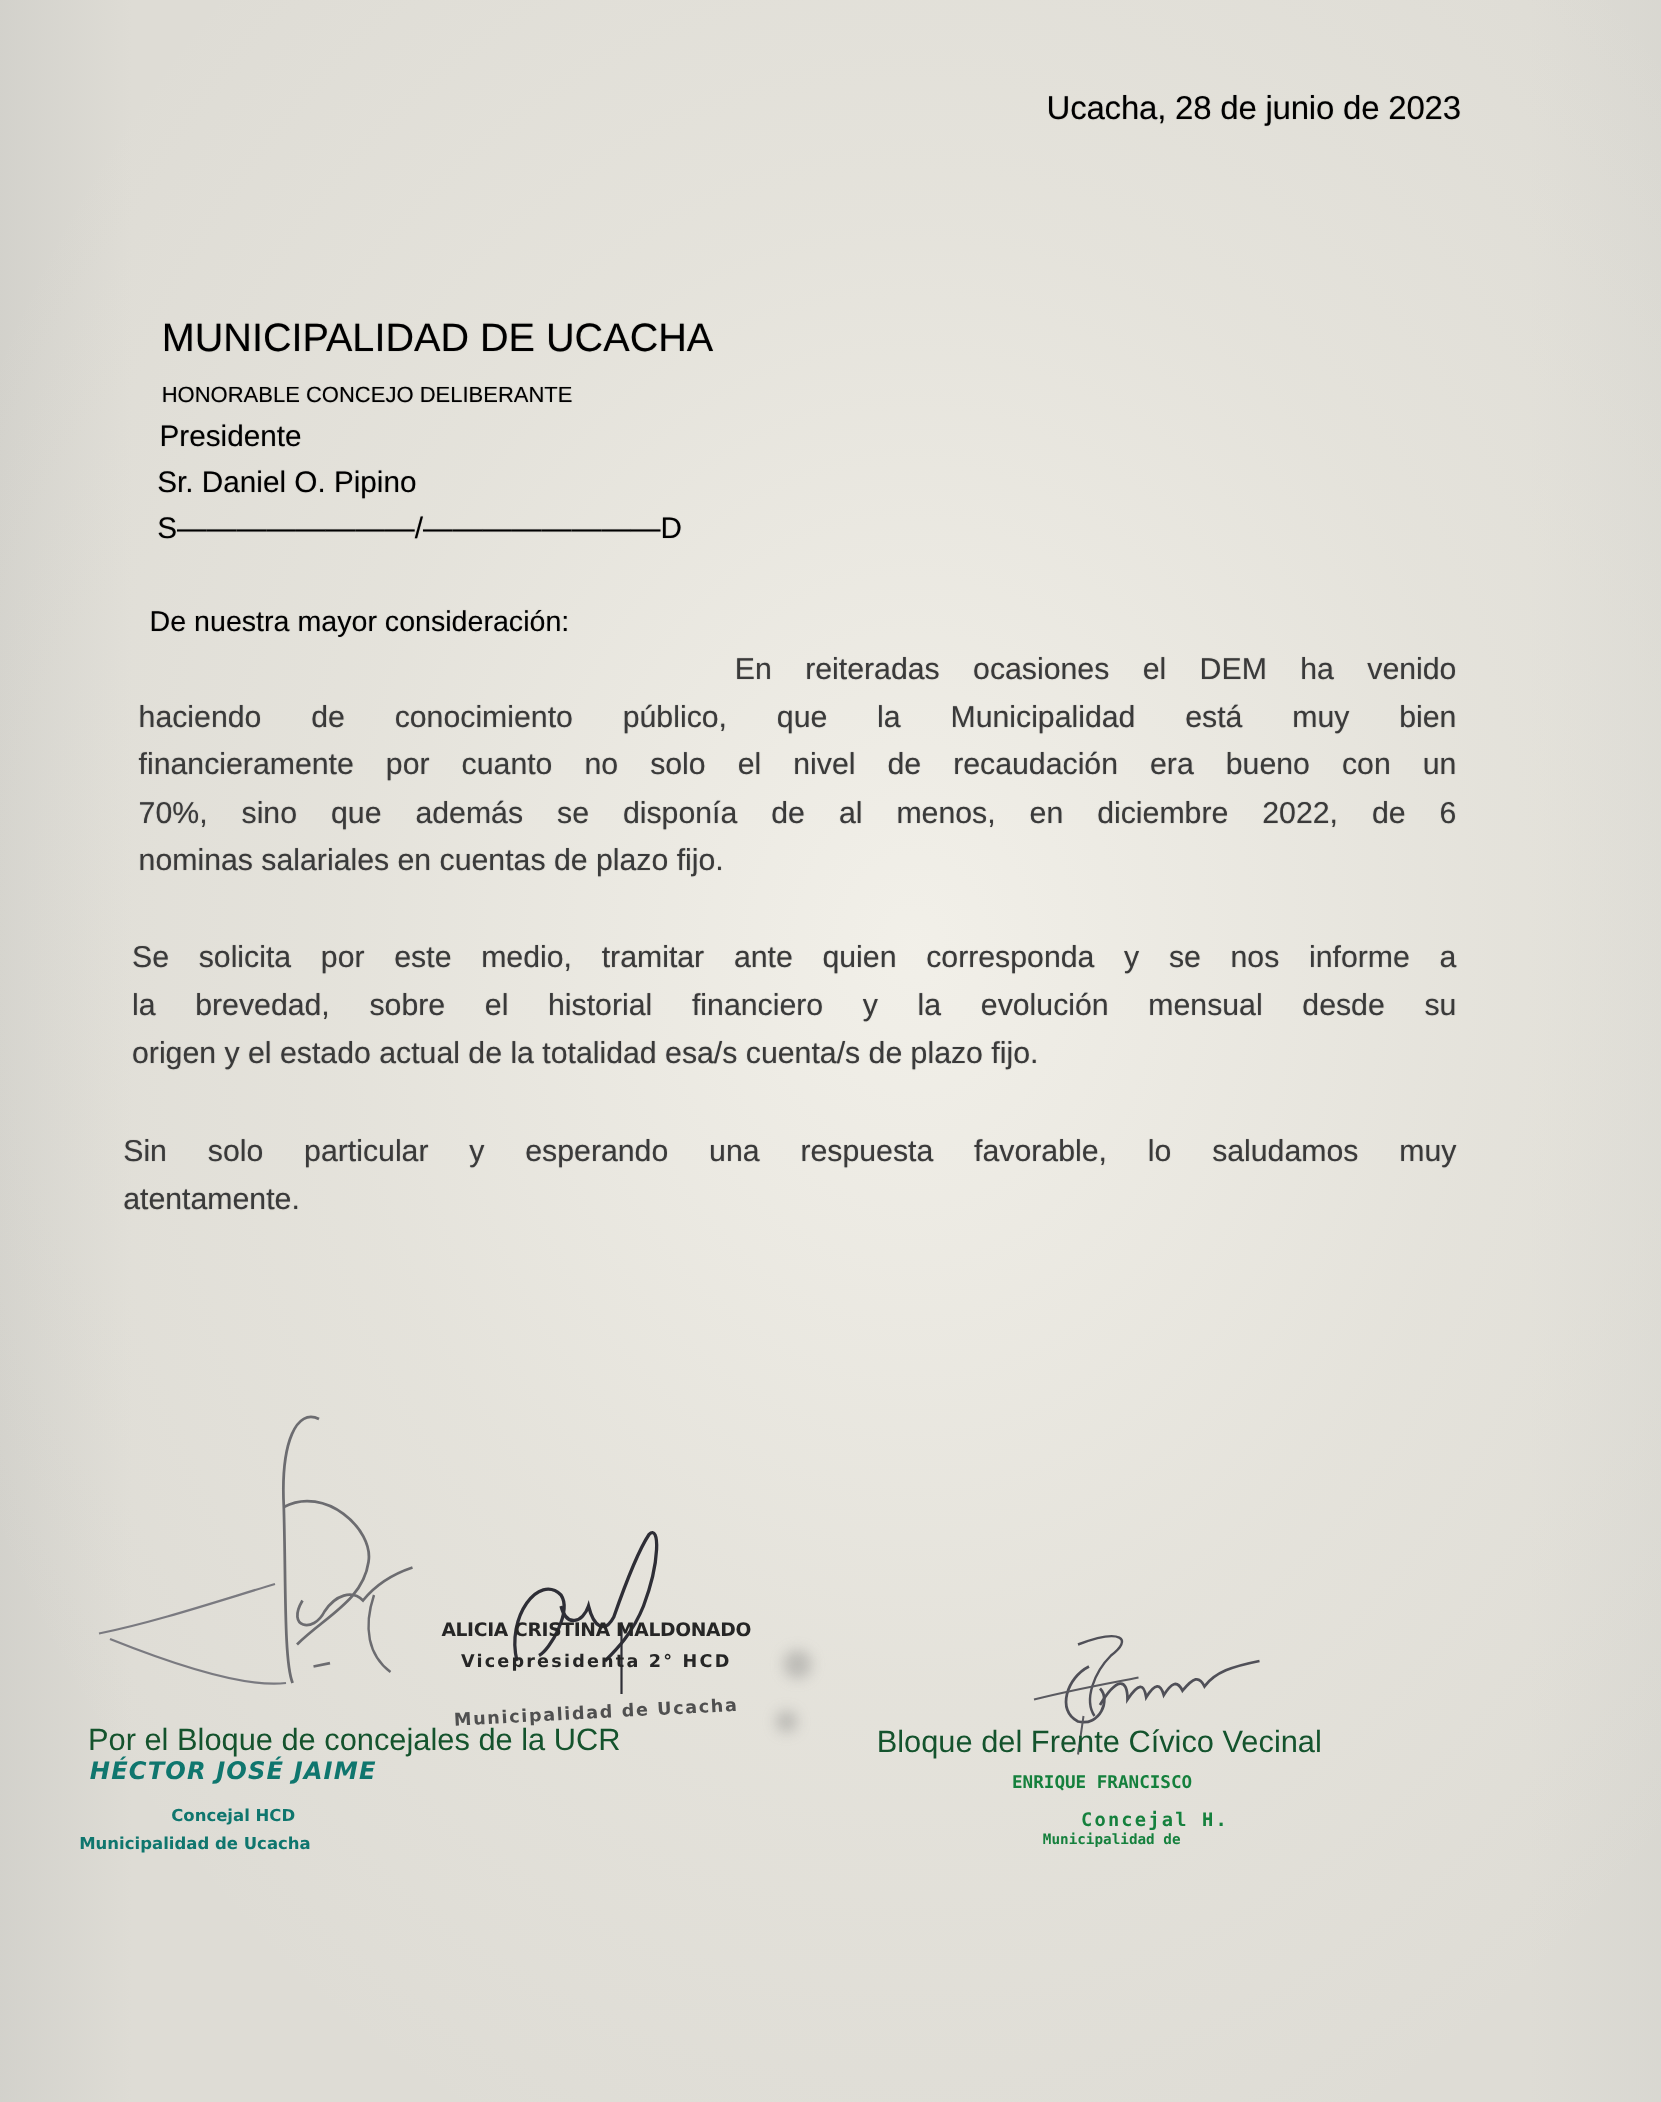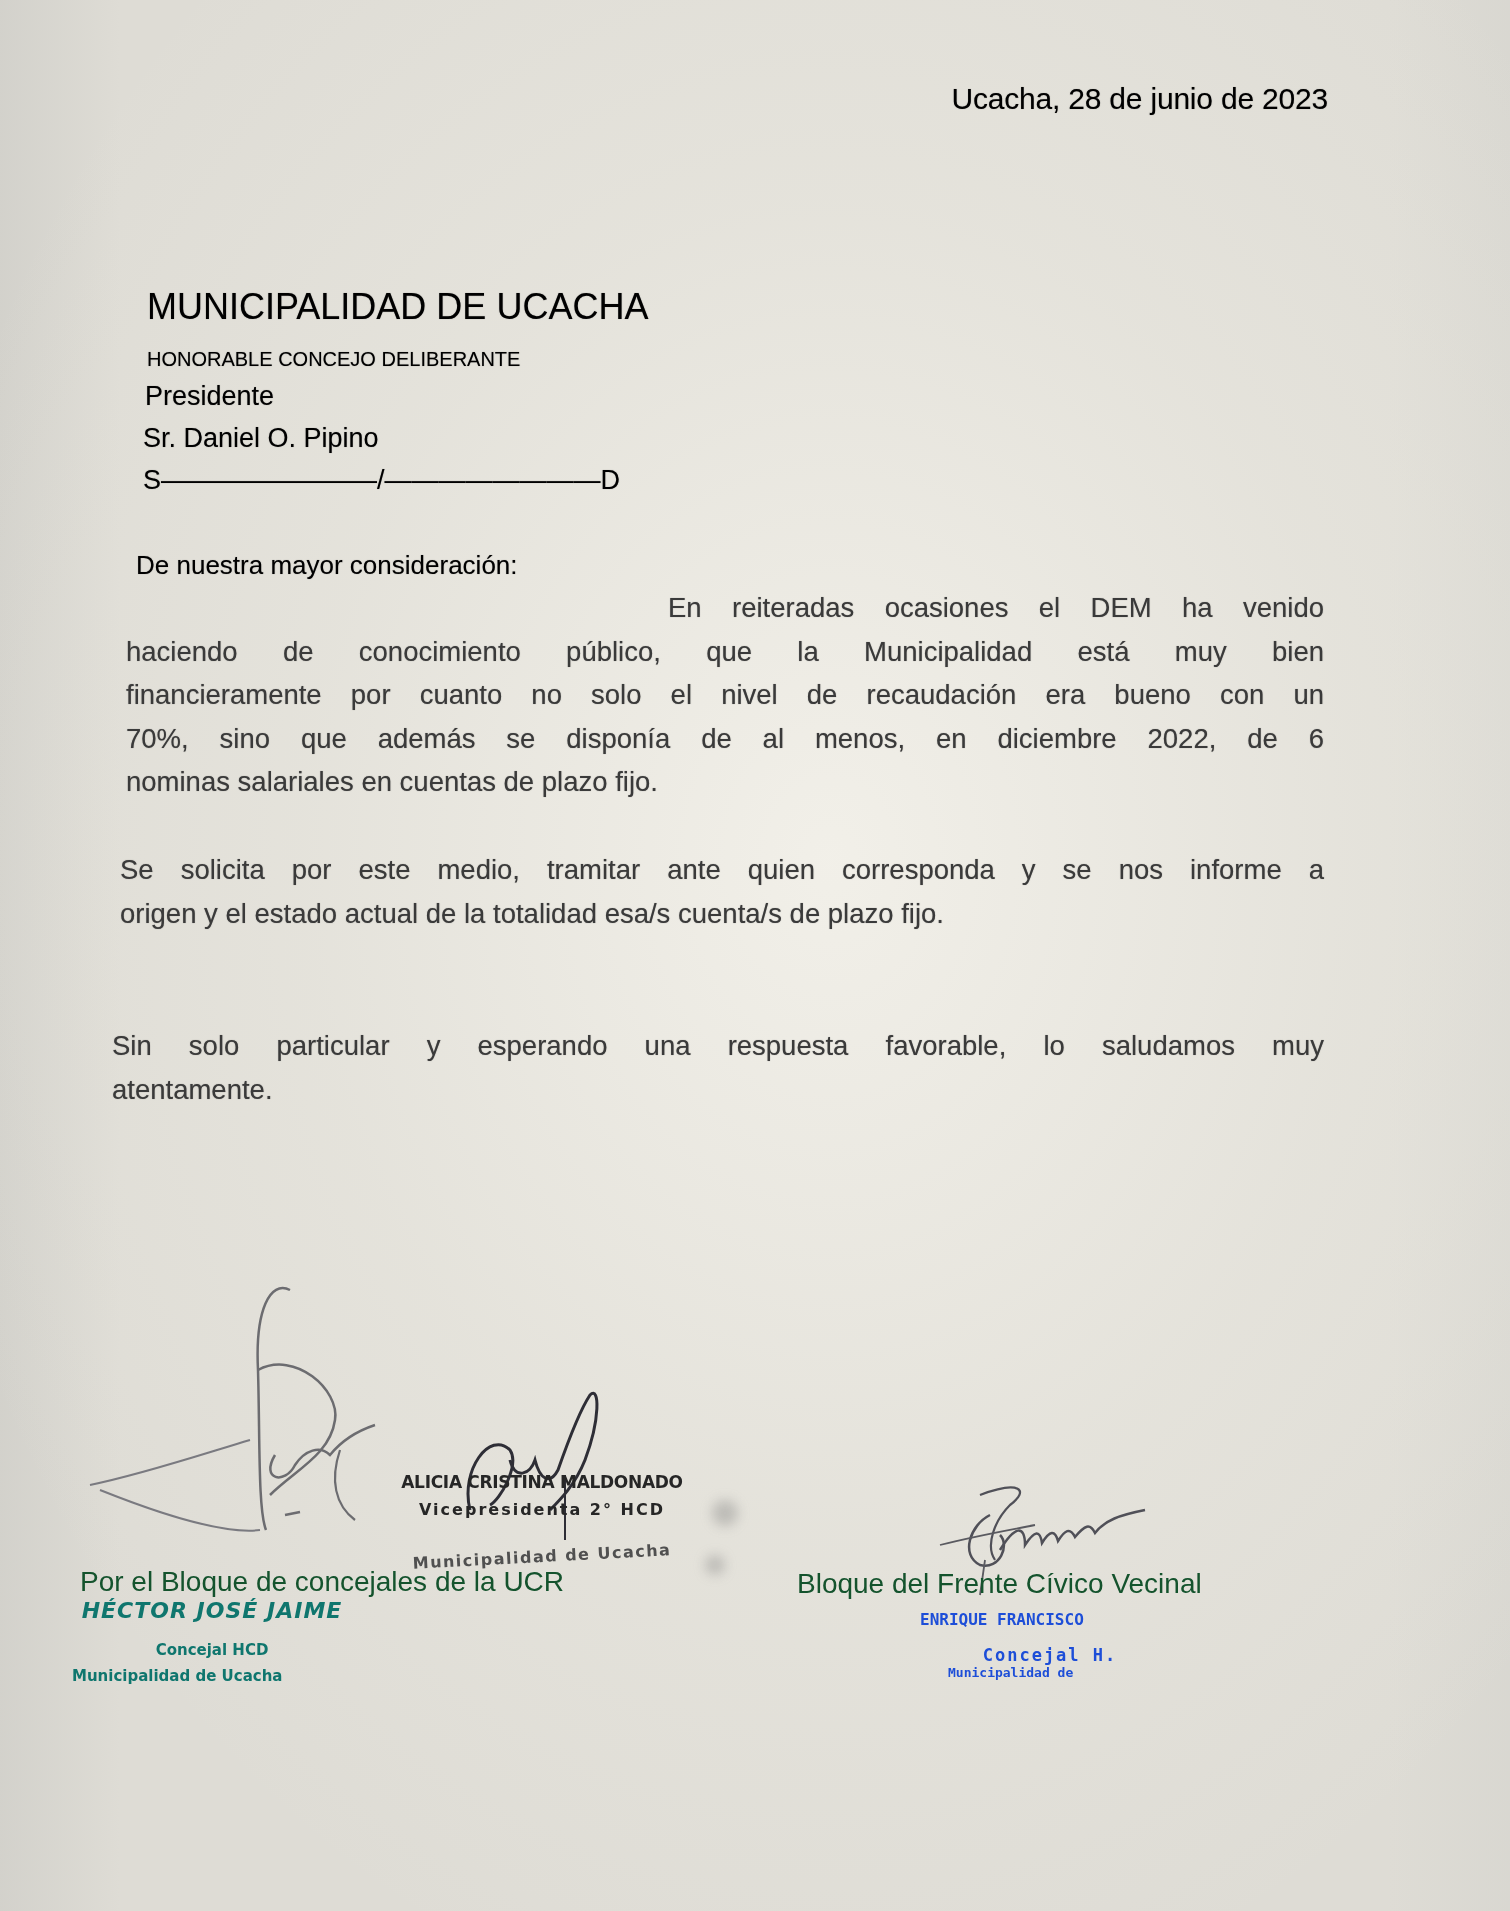--- a/index.html
+++ b/index.html
@@ -61,20 +61,21 @@
 <div class="para p1">
   <span class="line first">En reiteradas ocasiones el DEM ha venido</span>
   <span class="line">haciendo de conocimiento público, que la Municipalidad está muy bien</span>
   <span class="line">financieramente por cuanto no solo el nivel de recaudación era bueno con un</span>
   <span class="line">70%, sino que además se disponía de al menos, en diciembre 2022, de 6</span>
   <span class="line last">nominas salariales en cuentas de plazo fijo.</span>
 </div>
 
 <div class="para p2">
   <span class="line">Se solicita por este medio, tramitar ante quien corresponda y se nos informe a</span>
+  <span class="line">la brevedad, sobre el historial financiero y la evolución mensual desde su</span>
   <span class="line last">origen y el estado actual de la totalidad esa/s cuenta/s de plazo fijo.</span>
 </div>
 
 <div class="para p3">
   <span class="line">Sin solo particular y esperando una respuesta favorable, lo saludamos muy</span>
   <span class="line last">atentamente.</span>
 </div>
 
 <div>
   <svg class="sig" width="300" height="260" style="left:80px; top:1280px;">
@@ -111,18 +112,18 @@
 
 <div>
   <svg class="sig" width="230" height="110" style="left:940px; top:1475px;">
     <path d="M50 40 C 30 50, 20 80, 40 90 C 60 95, 70 70, 60 60" stroke="#505058" stroke-width="2.5" fill="none"></path>
     <path d="M40 20 C 80 5, 90 15, 70 30 C 55 45, 45 70, 55 85" stroke="#505058" stroke-width="2.2" fill="none"></path>
     <path d="M60 75 C 75 50, 85 50, 85 70 C 95 55, 100 55, 102 68 C 110 55, 115 55, 118 66 C 125 55, 130 52, 135 62 C 145 50, 150 48, 155 58 C 165 45, 180 40, 205 35" stroke="#505058" stroke-width="2.5" fill="none"></path>
     <path d="M0 70 C 40 60, 70 55, 95 50" stroke="#5a5a60" stroke-width="1.8" fill="none"></path>
     <path d="M45 85 L 40 120" stroke="#5a5a60" stroke-width="1.8"></path>
   </svg>
   <div class="abs sig-line" style="left:797px; top:1568px;">Bloque del Frente Cívico Vecinal</div>
-  <div class="stamp" style="left:920px; top:1610px; width:260px; color:#1d4ed8;">
+  <div class="stamp" style="left:920px; top:1610px; width:260px; color:#15803d;">
     <span style="font-size:16px; text-align:left; font-family:'DejaVu Sans Mono', monospace;">ENRIQUE FRANCISCO</span>
     <span style="font-size:17px; margin-top:16px; letter-spacing:2px; font-family:'DejaVu Sans Mono', monospace;">Concejal H.</span>
     <span style="font-size:13px; text-align:left; padding-left:28px; font-family:'DejaVu Sans Mono', monospace;">Municipalidad de</span>
   </div>
 </div>
 
 </body></html>

